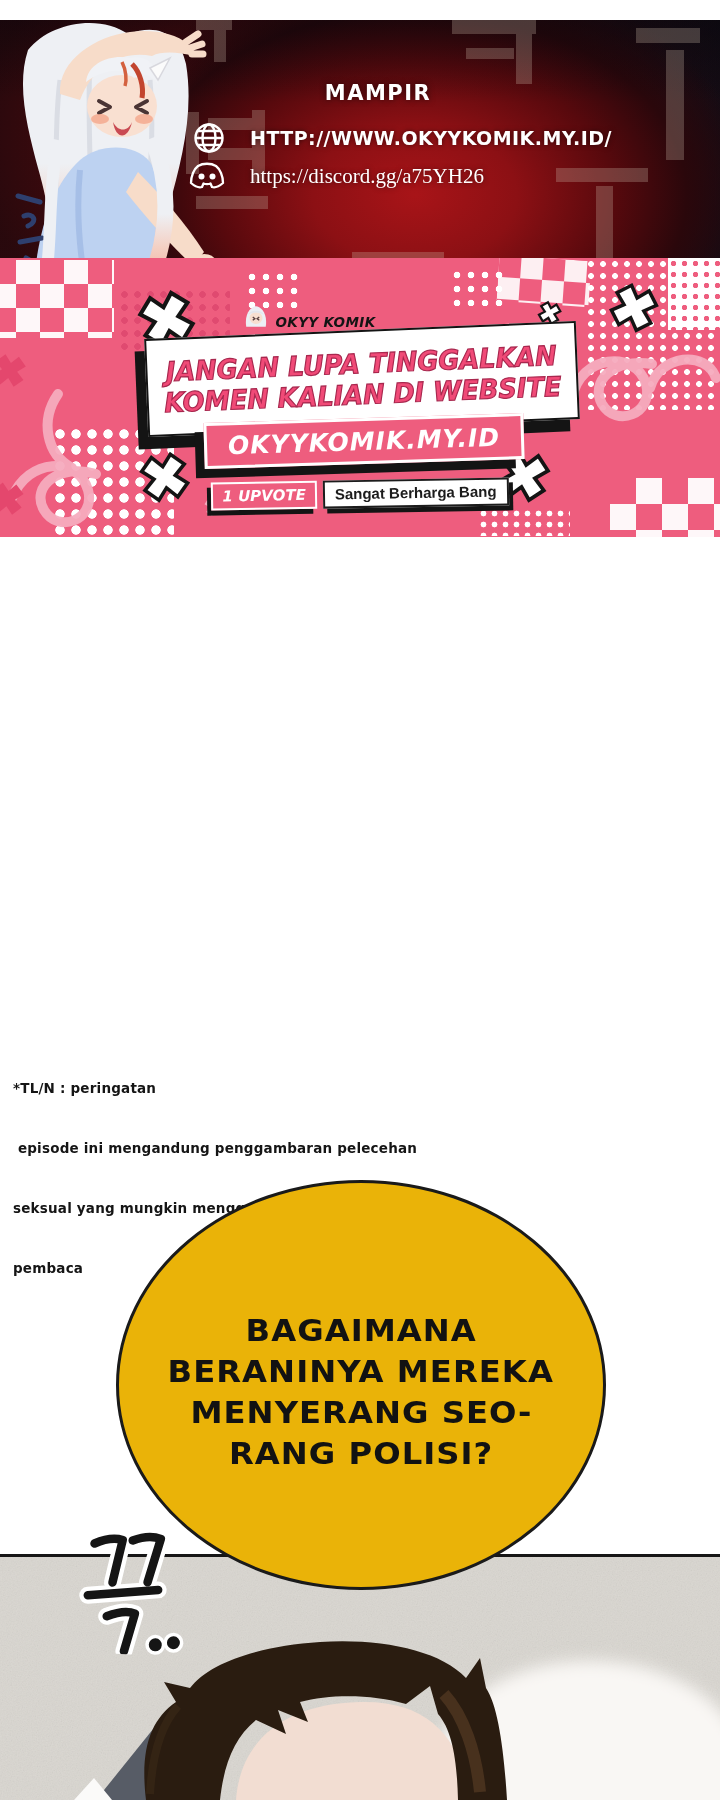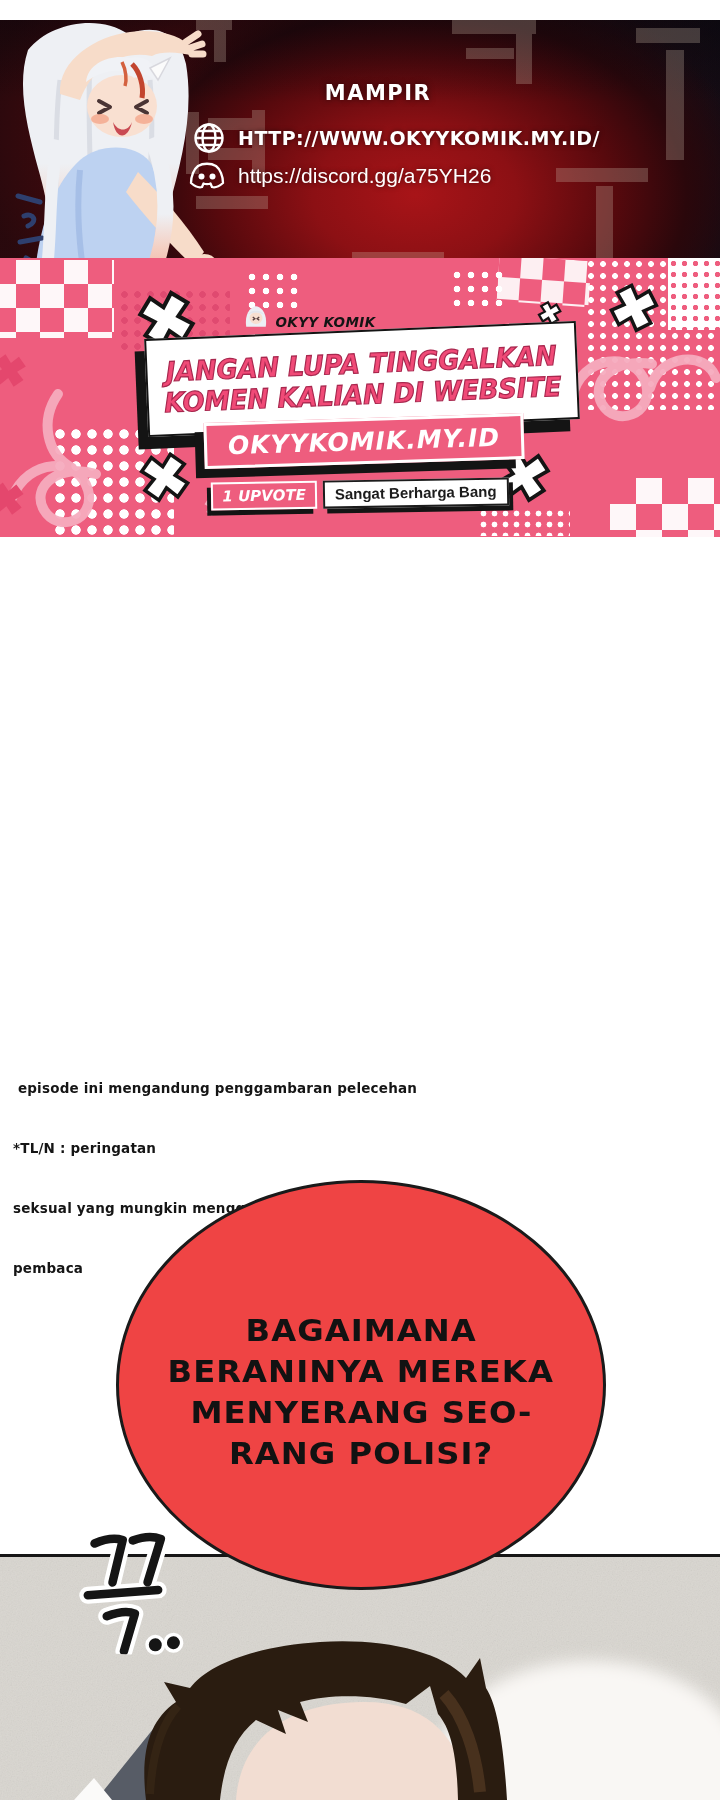--- a/index.html
+++ b/index.html
@@ -9,26 +9,26 @@
   
   .top-banner{position:absolute;left:0;top:0;width:720px;height:258px;overflow:hidden;
     background:
       radial-gradient(340px 230px at 415px 175px, #a81418 0%, #8c1014 30%, #58090d 58%, #2a070b 80%, rgba(16,10,16,0) 100%),
       radial-gradient(520px 400px at 290px 120px, #6b0c10 0%, rgba(40,8,12,.65) 60%, rgba(10,10,18,0) 100%),
       linear-gradient(90deg, #2a0a0e 0%, #470b0f 30%, #3c0a10 55%, #17101c 78%, #0d0d17 100%); margin-top: 20px;}
   .top-banner .vignette{position:absolute;inset:0;background:linear-gradient(180deg,rgba(5,5,10,.45),transparent 32%);}
   .glyphs{position:absolute;inset:0;opacity:.28;filter:blur(.6px);}
   .mampir{position:absolute;left:0;top:61px;width:756px;text-align:center;color:#fff;
     font-weight:bold;font-size:21px;letter-spacing:1.5px;text-shadow:0 0 6px rgba(0,0,0,.6);}
-  .url-row{position:absolute;display:flex;align-items:center;gap:12px;color:#fff;justify-content:space-between;}
+  .url-row{position:absolute;display:flex;align-items:center;gap:24px;color:#fff;justify-content:space-between;}
   .url-row.site{left:192px;top:101px;}
   .url-row.disc{left:188px;top:140px;}
   .url-caps{font-weight:bold;font-size:20px;letter-spacing:.5px;transform:scaleX(.95);transform-origin:left;
     text-shadow:0 0 5px rgba(0,0,0,.55);}
-  .url-low{font-family:Liberation Sans, sans-serif;font-size:21px;text-shadow:0 0 5px rgba(0,0,0,.55);}
+  .url-low{font-family:Liberation Serif, serif;font-size:21px;text-shadow:0 0 5px rgba(0,0,0,.55);}
   .girl{position:absolute;left:0;top:0;}
 
   
   .promo-banner{position:absolute;left:0;top:258px;width:720px;height:279px;background:#ee5d7e;overflow:hidden;}
   .checker{position:absolute;background-image:conic-gradient(#fff 0 25%,transparent 0 50%,#fff 0 75%,transparent 0);}
   .ck-tl{left:-8px;top:2px;width:122px;height:78px;background-size:48px 48px;opacity:.95;}
   .ck-tr{left:498px;top:0;width:92px;height:46px;background-size:44px 44px;transform:rotate(4deg);opacity:.9;}
   .ck-br{left:610px;top:220px;width:112px;height:60px;background-size:52px 52px;opacity:.95;}
   .dots{position:absolute;background-image:radial-gradient(circle,#fff 3px,transparent 3.6px);background-size:14px 14px;}
   .d-g1{left:245px;top:12px;width:58px;height:38px;}
@@ -56,21 +56,21 @@
   .chip-caption{background:#fff;color:#1c1c1c;font-size:15px;font-weight:600;
     padding:3px 10px;border:2px solid #1c1c1c;box-shadow:4px 5px 0 #141414;white-space:nowrap;
     font-family:"Liberation Sans",sans-serif;}
 
   
   .tl-note{position:absolute;left:13px;top:1038px;color:#151515;font-weight:bold;
     font-size:13.5px;line-height:20px;letter-spacing:.2px;white-space:pre;}
 
   
   .panel{position:absolute;left:0;top:1554px;width:720px;height:246px;z-index:1;}
-  .bubble{position:absolute;left:116px;top:1180px;width:490px;height:410px;background:#ef4444;
+  .bubble{position:absolute;left:116px;top:1180px;width:490px;height:410px;background:#eab308;
     border:3px solid #1a1a1a;border-radius:50%;z-index:3;box-sizing:border-box;
     display:flex;flex-direction:column;align-items:center;justify-content:center;padding-top:14px;}
   .bubble-line{font-weight:bold;font-size:31px;line-height:41px;color:#121212;letter-spacing:1px;
     white-space:nowrap;transform:scaleX(1.04);}
   .sfx{position:absolute;left:76px;top:1530px;z-index:4;transform:rotate(3deg);}
 </style>
 </head>
 <body>
 
 <div class="page">
@@ -206,22 +206,22 @@
       <span>OKYYKOMIK.MY.ID</span>
     </div>
 
     <div class="upvote-row">
       <span class="chip-upvote">1 UPVOTE</span>
       <span class="chip-caption">Sangat Berharga Bang</span>
     </div>
   </div>
 
   <div class="tl-note">
+    <div>*TL/N : peringatan</div>
     <div> episode ini mengandung penggambaran pelecehan</div>
-    <div>*TL/N : peringatan</div>
     <div>seksual yang mungkin mengganggu bagi sebagian</div>
     <div>pembaca</div>
   </div>
 
   <svg class="panel" width="720" height="246" viewBox="0 0 720 246">
     <defs>
       <filter id="grain" x="0" y="0" width="100%" height="100%">
         <feTurbulence type="fractalNoise" baseFrequency="0.8" numOctaves="2" result="t"></feTurbulence>
         <feColorMatrix in="t" type="saturate" values="0"></feColorMatrix>
       </filter>

